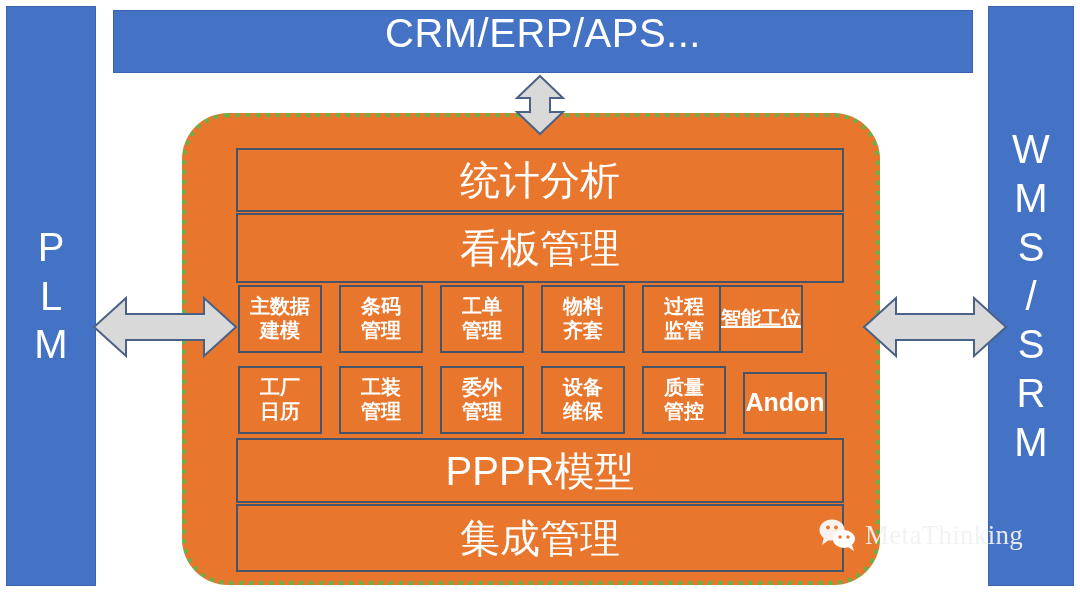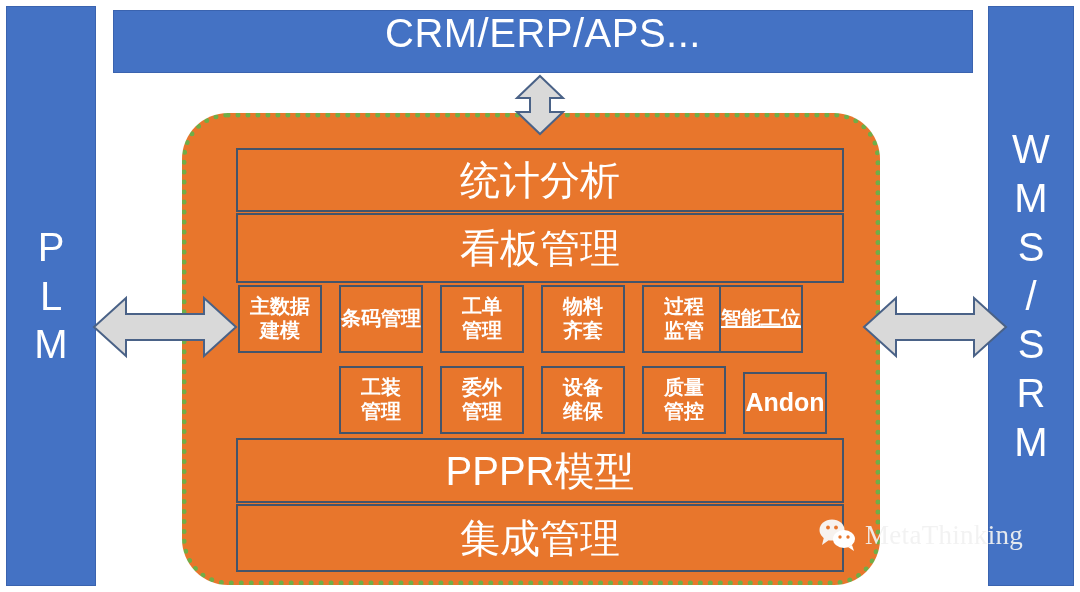--- a/index.html
+++ b/index.html
@@ -193,40 +193,44 @@
       <circle cx="22" cy="19" r="1.7" fill="#E8762C"></circle>
       <circle cx="30" cy="19" r="1.7" fill="#E8762C"></circle>
     </svg>
     <span class="wm-text">MetaThinking</span>
   </div>
 
 <div class="ibox cell" style="left: 238px; top: 285px; flex-direction: column;">
       <span style="display: block;">主数据</span>
       <span style="display: block;">建模</span>
     </div>
-    <div class="ibox cell" style="left: 339px; top: 285px; flex-direction: row;">
+    <div class="ibox cell" style="left: 339px; top: 285px; flex-direction: column;">
       <span style="display: block;">条码</span>
       <span style="display: block;">管理</span>
     </div>
     <div class="ibox cell" style="left: 440px; top: 285px; flex-direction: column;">
       <span style="display: block;">工单</span>
       <span style="display: block;">管理</span>
     </div>
     <div class="ibox cell" style="left: 541px; top: 285px; flex-direction: column;">
       <span style="display: block;">物料</span>
       <span style="display: block;">齐套</span>
     </div>
     <div class="ibox cell" style="left: 642px; top: 285px; flex-direction: column;">
       <span style="display: block;">过程</span>
       <span style="display: block;">监管</span>
     </div>
     <div class="ibox cell" style="left: 719px; top: 285px; flex-direction: row; text-decoration: underline;">
       <span style="display: block;">智能</span>
       <span style="display: block;">工位</span>
     </div>
+    <div class="ibox cell" style="left: 238px; top: 366px; flex-direction: column;">
+      <span style="display: block;">工厂</span>
+      <span style="display: block;">日历</span>
+    </div>
     <div class="ibox cell" style="left: 339px; top: 366px; flex-direction: column;">
       <span style="display: block; font-family: Liberation Serif, serif;">工装</span>
       <span style="display: block;">管理</span>
     </div>
     <div class="ibox cell" style="left: 440px; top: 366px; flex-direction: column;">
       <span style="display: block;">委外</span>
       <span style="display: block;">管理</span>
     </div>
     <div class="ibox cell" style="left: 541px; top: 366px; flex-direction: column;">
       <span style="display: block;">设备</span>

